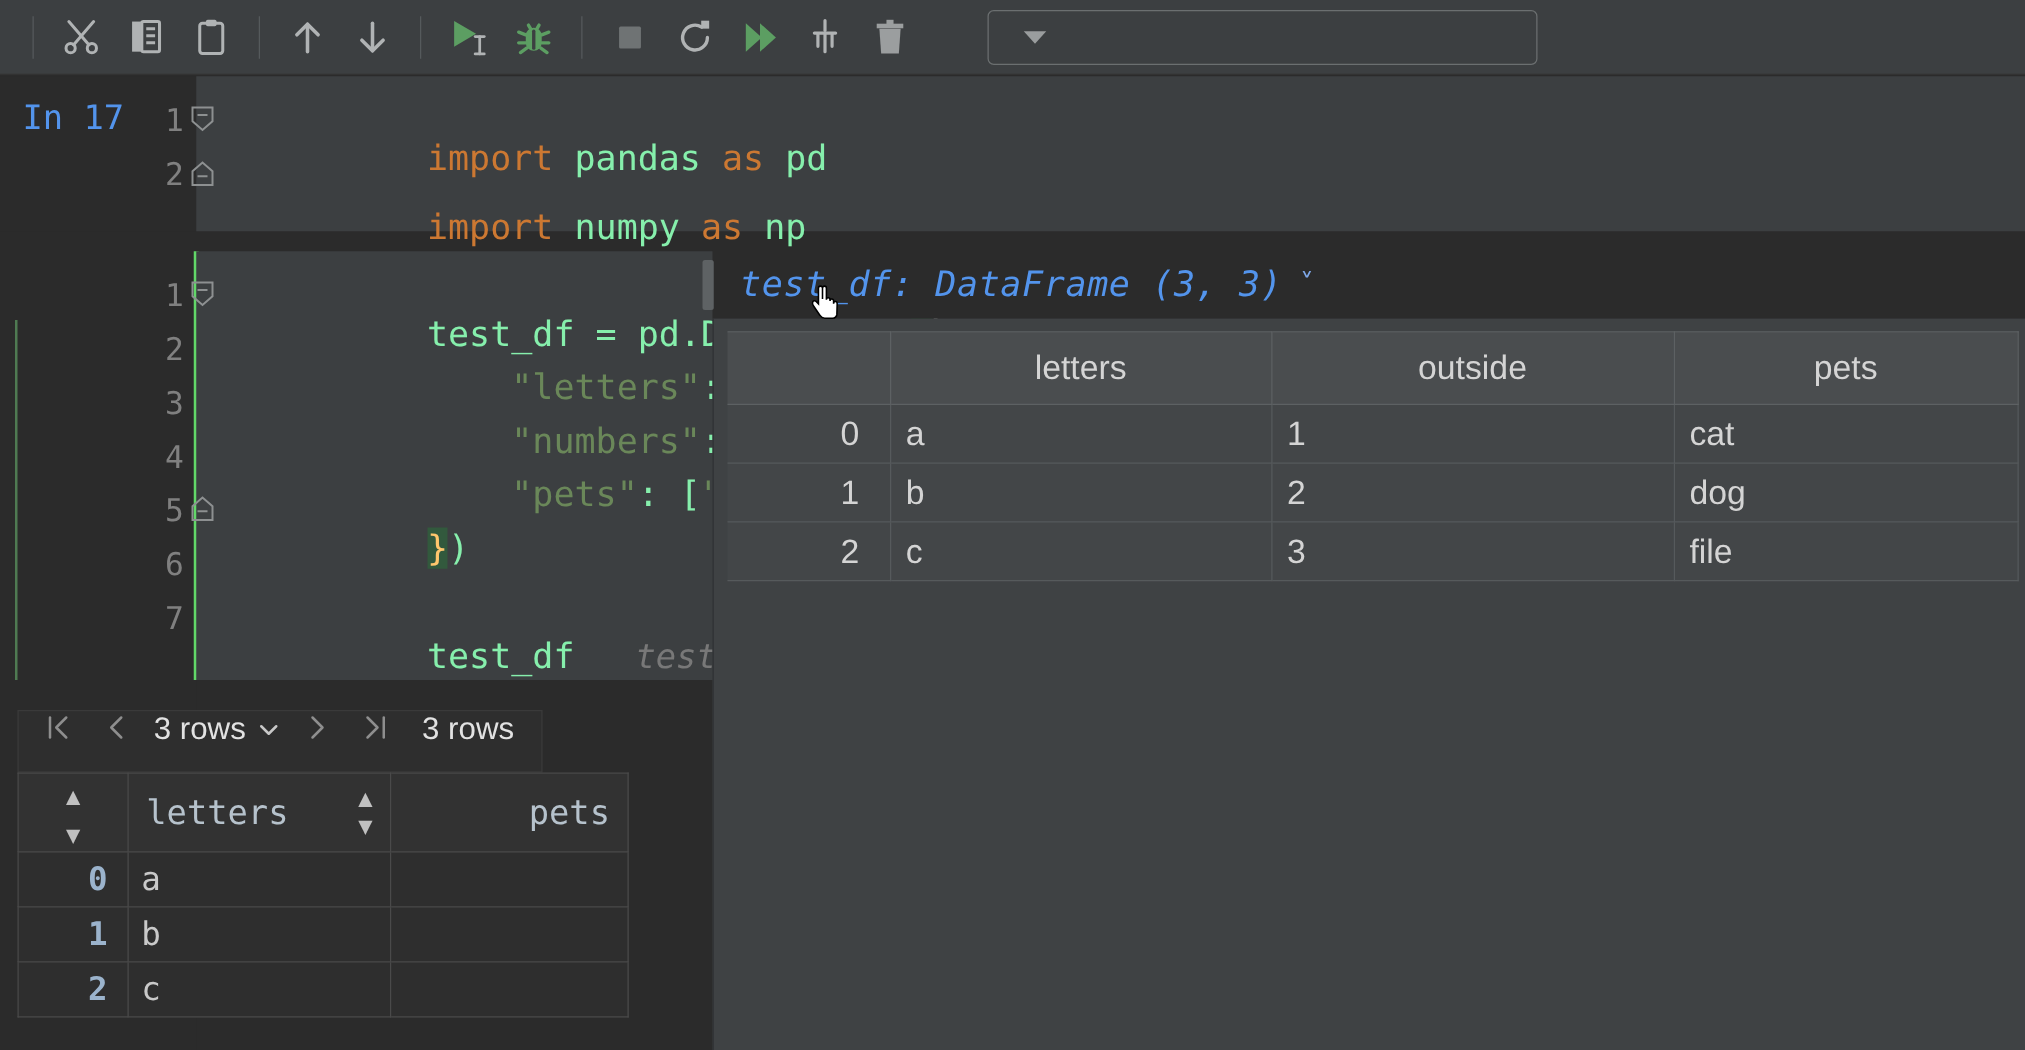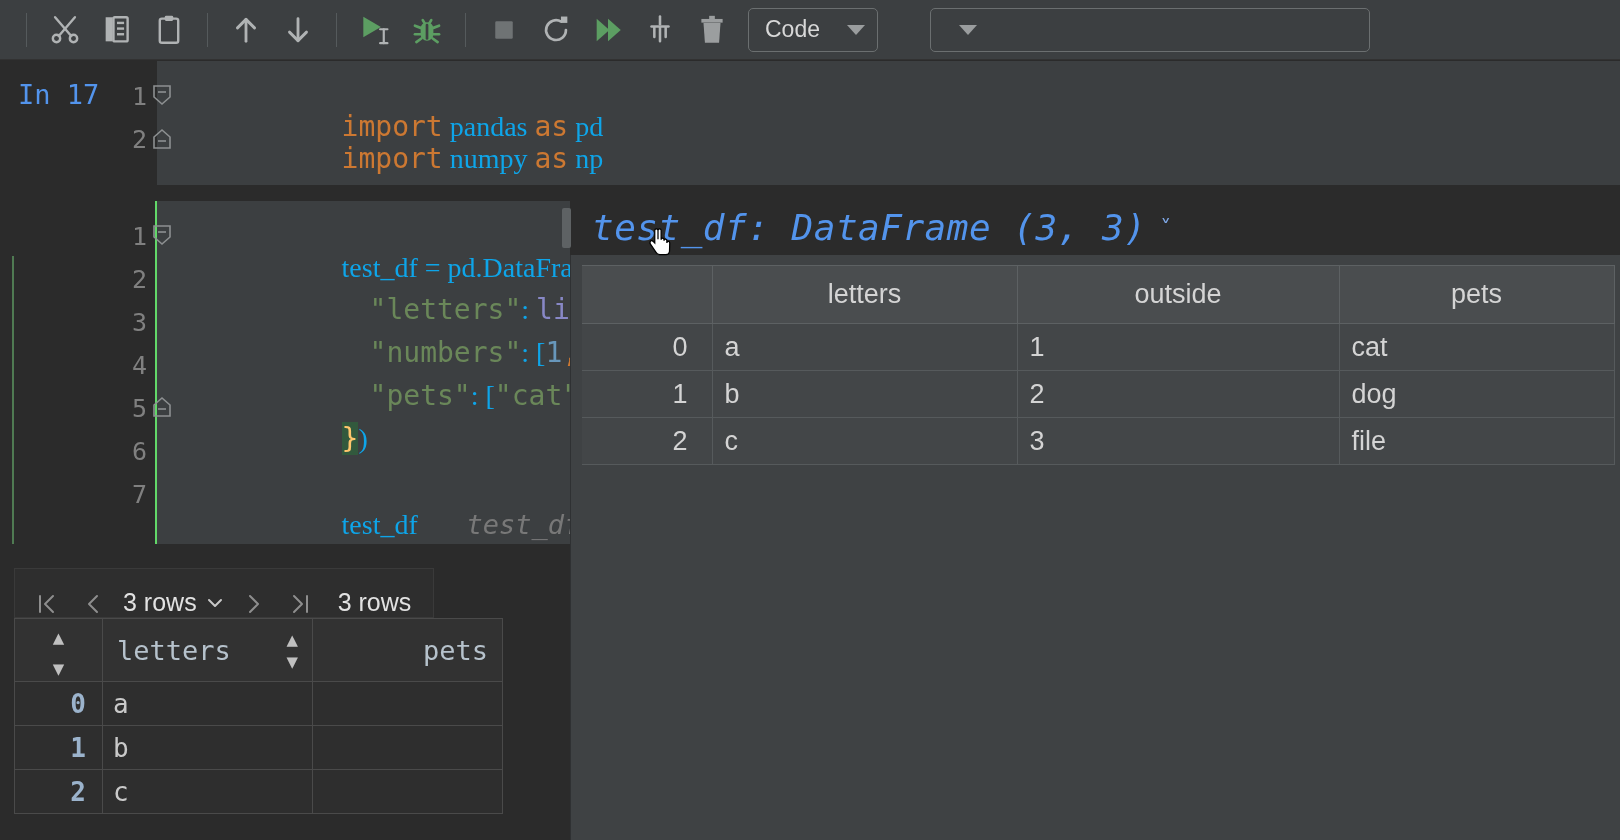--- a/index.html
+++ b/index.html
@@ -86,39 +86,39 @@
   .code-line {
     position: absolute;
     font-family: "DejaVu Sans Mono", monospace;
     font-size: 28px; line-height: 28px;
     color: #a9b7c6; white-space: pre;
   }
   .kw { color: #cc7832; }
   .str { color: #6a8759; }
   .num { color: #6897bb; }
   .fn { color: #8888c6; }
-  .pun { color: #0ea5e9; font-family: Liberation Serif, serif; }
+  .pun { color: #86efac; }
   .comma { color: #cc7832; }
   .hl { background: #32593d; color: #ffc66d; }
   .caretbar {
     display: inline-block; width: 3px; height: 30px;
     background: #bbbbbb; vertical-align: -6px; margin-left: 1px;
   }
   .inlay {
     font-family: "DejaVu Sans Mono", monospace;
     font-size: 27px; font-style: italic; color: #787878;
   }
 
   
   .guide {
     position: absolute; left: 12px; width: 2px; background: #4f7a52;
   }
   .pager {
     position: absolute;
-    display: flex; align-items: flex-end;
+    display: flex; align-items: flex-start;
     background: #2e2e2e;
     border: 1px solid #3a3a3a;
     height: 50px; padding: 0 8px;
     color: #c8c8c8;
     font-family: "Liberation Sans", sans-serif;
     font-size: 25px;
   }
   .pg-btn { padding: 0 13px; color: #8e8e8e; display: flex; align-items: center; }
   .pg-rows { padding: 0 8px; color: #e2e2e2; display: flex; align-items: center; gap: 9px; }
   .pg-total { padding: 0 10px 0 14px; color: #e2e2e2; }
@@ -153,21 +153,21 @@
     border-left: 1px solid #2f3133;
   }
   .popup-header {
     position: absolute; left: 570px; top: 200px; width: 1050px; height: 55px;
     background: #2b2b2b;
     display: flex; align-items: center;
     padding-left: 22px;
   }
   .popup-title {
     font-family: "DejaVu Sans Mono", monospace;
-    font-size: 36px; font-style: italic; color: #5394ec;
+    font-size: 28px; font-style: italic; color: #5394ec;
     letter-spacing: 0.5px;
   }
   .popup-chev { margin-left: 14px; color: #7fa8e8; font-size: 22px; }
 
   .ptable {
     position: absolute; left: 11px; top: 10px;
     border-collapse: collapse;
     font-family: "Liberation Sans", sans-serif;
   }
   .ptable th {
@@ -301,24 +301,20 @@
     </div>
 
     <div class="tb-btn" title="Delete Cell">
       <svg width="34" height="34" viewBox="0 0 24 24" fill="none" stroke="#9b9e9f" stroke-width="1.7">
         <path d="M6 7 L7 21 L17 21 L18 7 Z" fill="#9b9e9f" stroke="none"></path>
         <rect x="4.5" y="4.2" width="15" height="2.6" fill="#9b9e9f" stroke="none"></rect>
         <rect x="10" y="2" width="4" height="2.4" fill="#9b9e9f" stroke="none"></rect>
       </svg>
     </div>
 
-    <div class="combo code">
-      <span>Code</span>
-      <span class="caret"></span>
-    </div>
 
     <div class="combo module">
       <span class="caret"></span>
     </div>
   </div>
 
   <div class="editor">
 
     <div class="cell" style="top:0px; height:124px;border-radius:23px;">
       <div class="prompt">
@@ -336,21 +332,21 @@
           <span class="kw">import</span><span class="pun"> pandas </span><span class="kw">as</span><span class="pun"> pd</span>
         </div>
 
         <div class="lnum" style="left:-38px; top:64px;">2</div>
         <div class="fold" style="left:-6px; top:66px;">
           <svg width="22" height="24" viewBox="0 0 22 24" fill="none" stroke="#8d9091" stroke-width="1.6">
             <path d="M3 21 H19 V10 L11 3 L3 10 Z"></path>
               <line x1="7" y1="14" x2="15" y2="14"></line>
           </svg>
         </div>
-        <div class="code-line" style="left:16px; top:56px;">
+        <div class="code-line" style="left:16px; top:79px;">
           <span class="kw">import</span><span class="pun"> numpy </span><span class="kw">as</span><span class="pun"> np</span>
         </div>
       </div>
     </div>
 
     <div class="cell active" style="top:140px; height:343px;">
       <div class="guide" style="top:55px; height:290px;"></div>
       <div class="runbar"></div>
       <div class="code-area">
 

